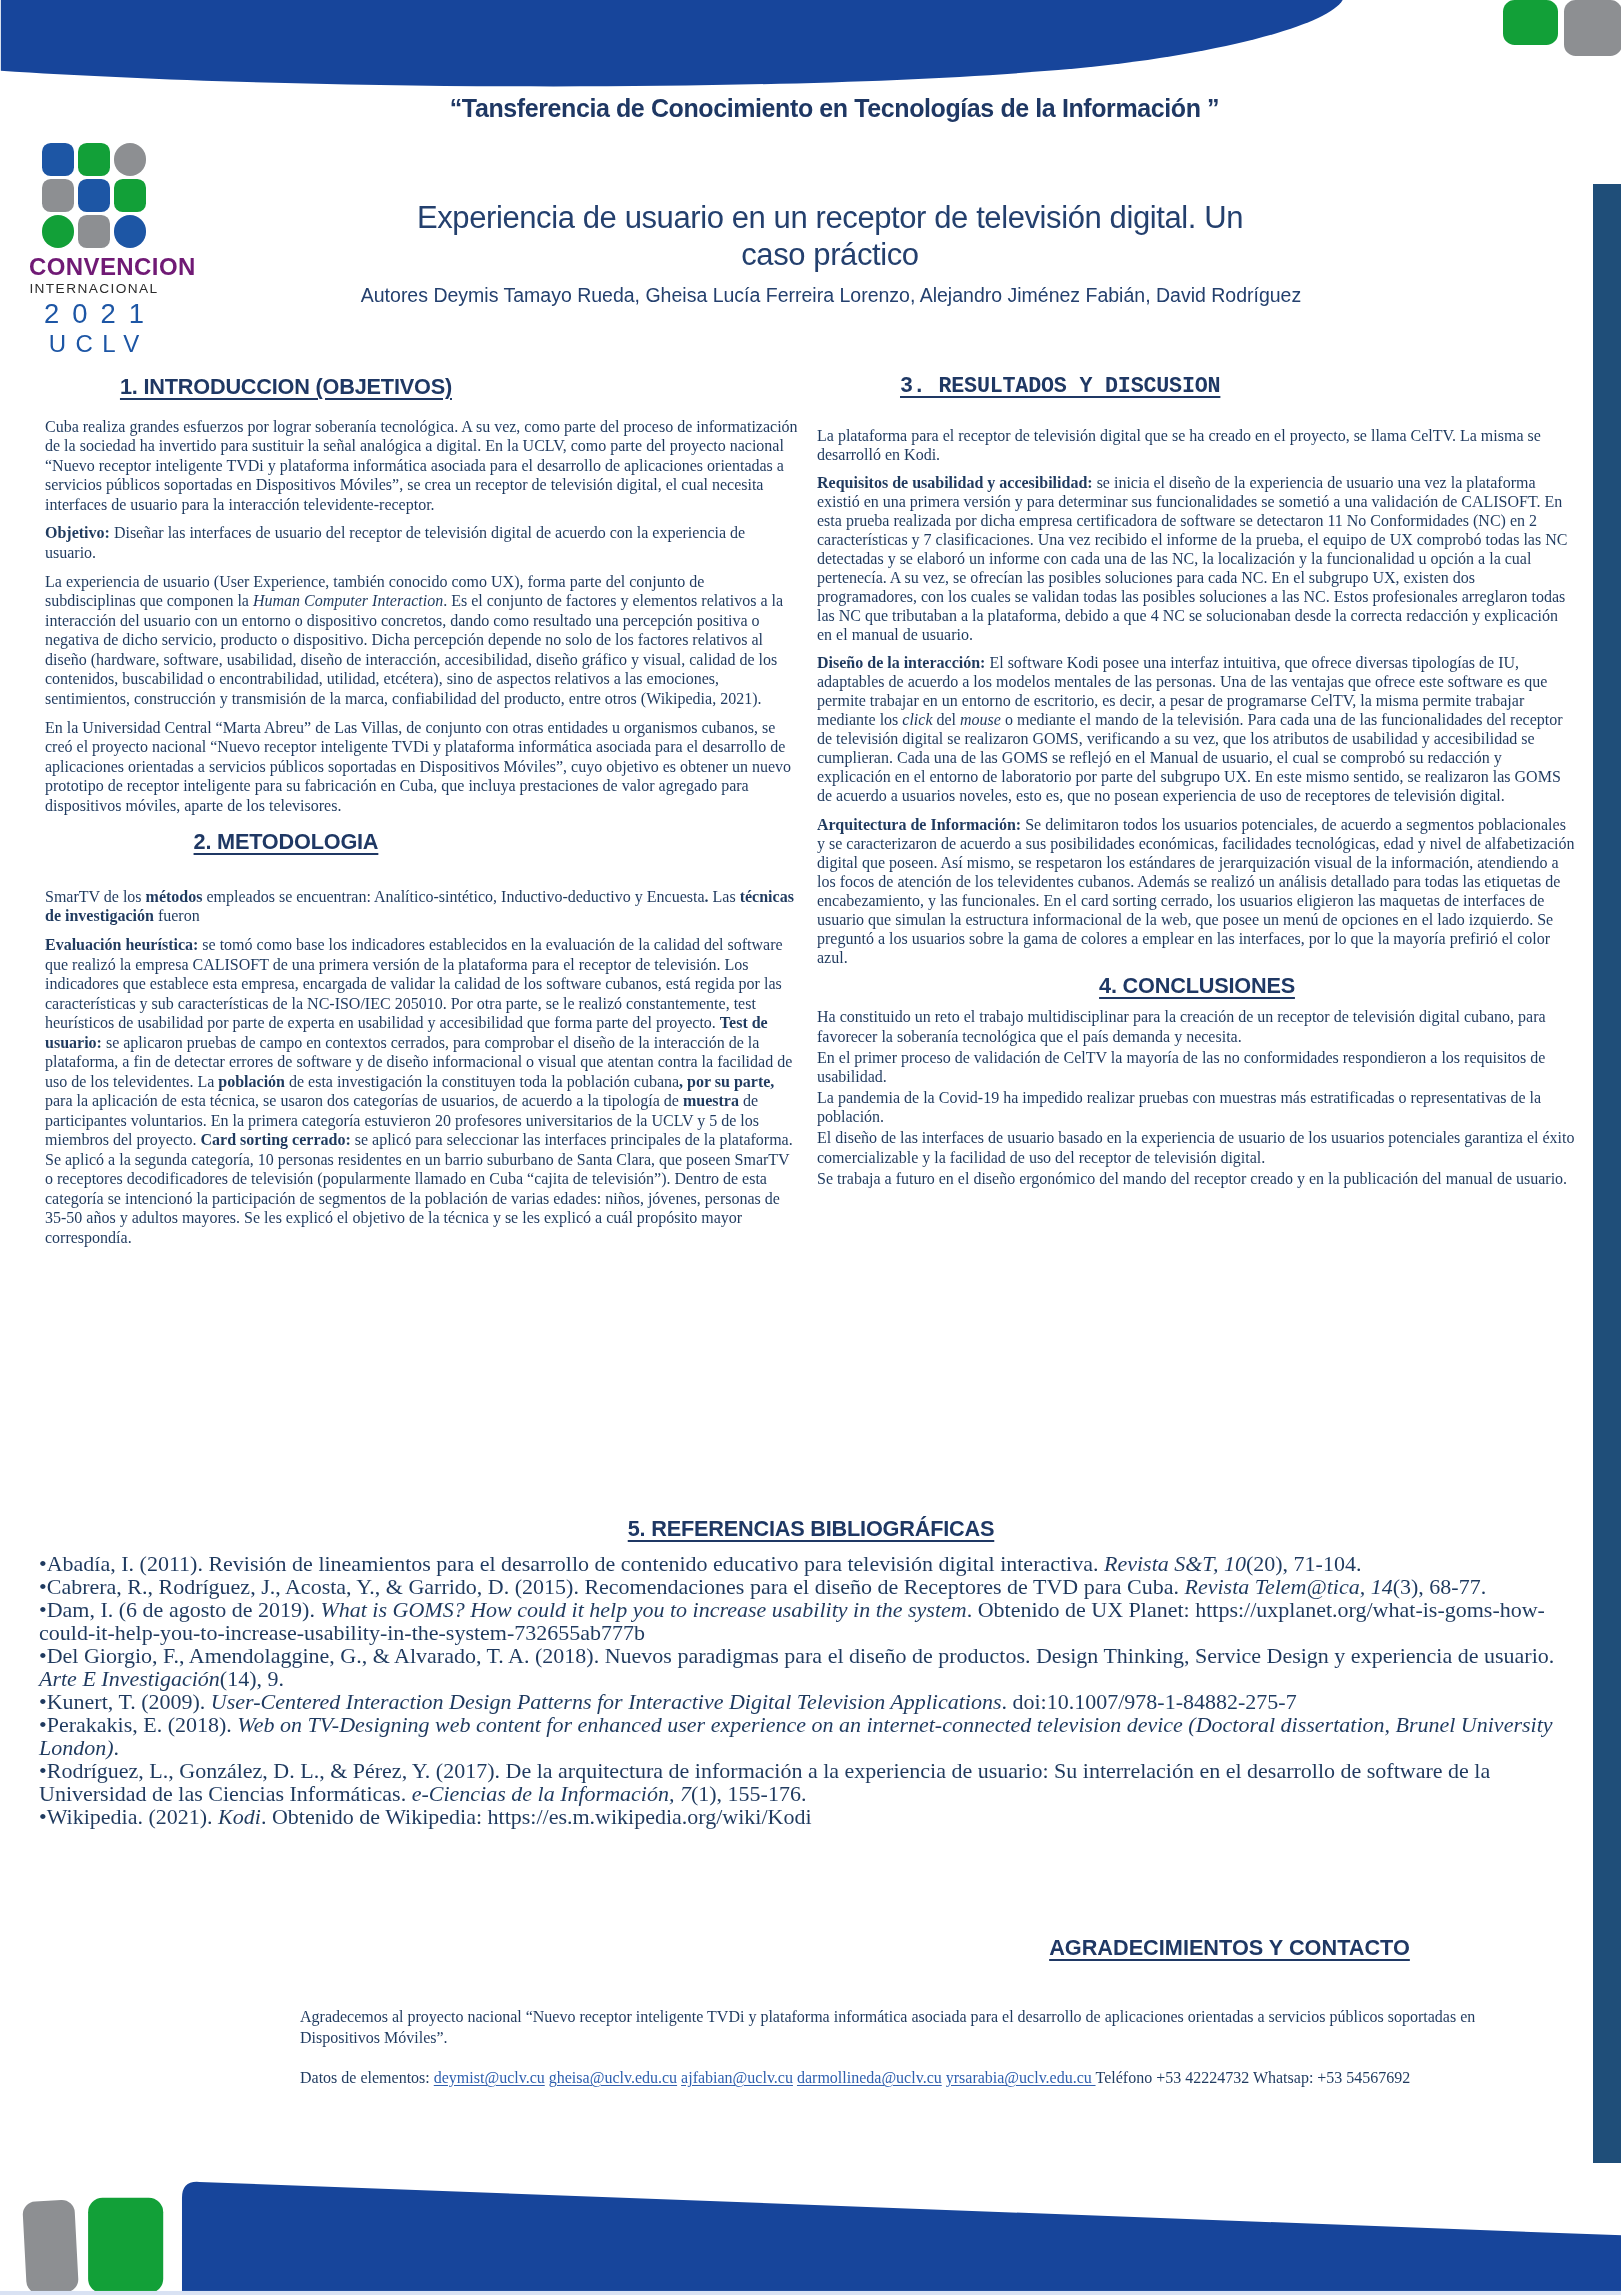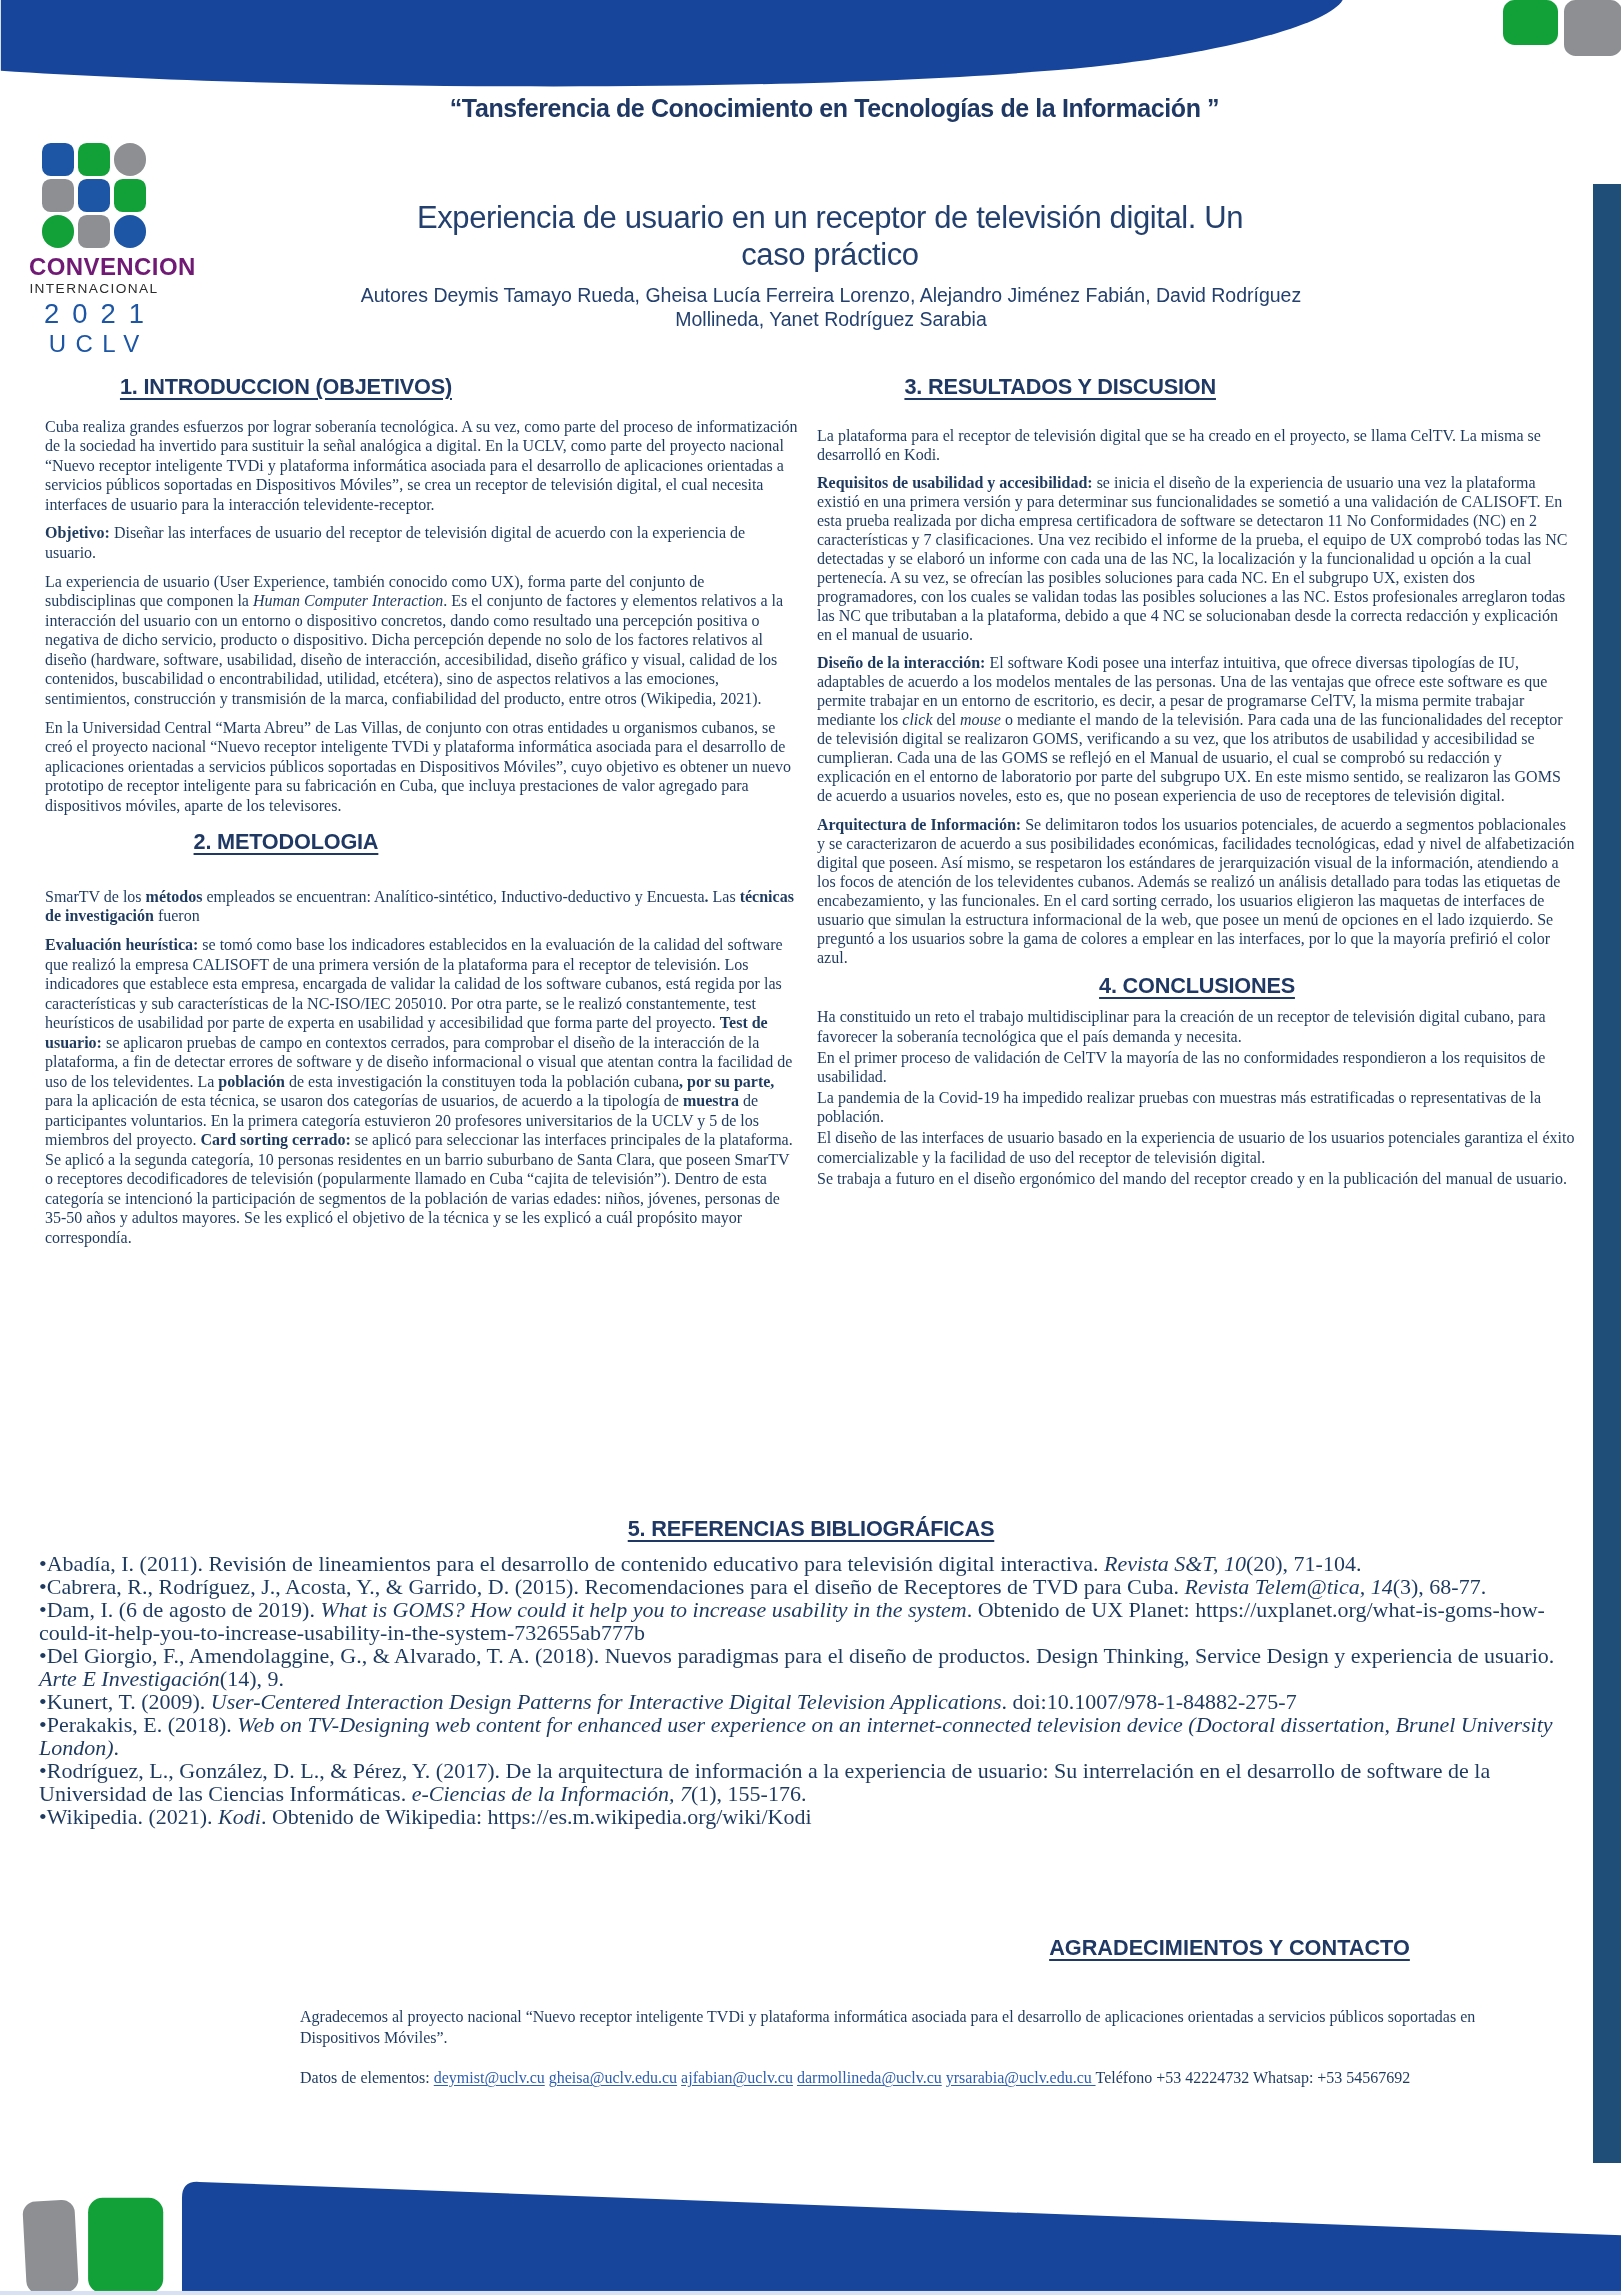--- a/index.html
+++ b/index.html
@@ -59,21 +59,21 @@
   
   .col{font-size:16px;line-height:19.5px;}
   .col-left{left:45px;top:377px;width:753px;}
   .col-right{left:817px;top:377px;width:760px;}
   .col-right .para{line-height:19px;}
   .sec-heading{font-family:"Liberation Sans", sans-serif;font-weight:bold;font-size:21.7px;
     color:var(--heading-navy);text-decoration:underline;text-underline-offset:3.6px;
     text-align:center;letter-spacing:-0.2px;margin-bottom:20px;}
   .sec-heading.narrow{width:64%;}
   .sec-heading.gap-lg{margin-bottom:35px;}
-  .sec-heading.gap-md{margin-bottom:29px;}
+  .sec-heading.gap-md{margin-bottom:29px;font-family:Liberation Mono, monospace;}
   .para{margin-bottom:9.4px;}
   .concl-item{margin-bottom:1.4px;}
   span.b{font-weight:bold;}
   span.i{font-style:italic;}
   span.link{color:var(--link-blue);text-decoration:underline;text-underline-offset:2.2px;}
 
   
   .refs{left:0;top:1516px;width:1622px;}
   .refs .sec-heading{width:1444px;margin:0 auto 10px auto;}
   .refs-list{margin:0 39px;font-size:22px;line-height:23px;}
@@ -115,21 +115,20 @@
   <div class="logo-line3">2021</div>
   <div class="logo-line4">UCLV</div>
 </div>
 
 <div class="abs title-block">
     <div class="title-line">Experiencia de usuario en un receptor de televisión digital. Un</div>
     <div class="title-line">caso práctico</div>
   </div>
 <div class="abs authors-block">
     <div class="author-line">Autores Deymis Tamayo Rueda, Gheisa Lucía Ferreira Lorenzo, Alejandro Jiménez Fabián, David Rodríguez</div>
-    <div class="author-line">Mollineda, Yanet Rodríguez Sarabia</div>
   </div>
 
 <div class="abs col col-left">
   <div class="sec-heading narrow">1. INTRODUCCION (OBJETIVOS)</div>
   <div>
       <div class="para"><span>Cuba realiza grandes esfuerzos por lograr soberanía tecnológica. A su vez, como parte del proceso de informatización de la sociedad ha invertido para sustituir la señal analógica a digital. En la UCLV, como parte del proyecto nacional “Nuevo receptor inteligente TVDi y plataforma informática asociada para el desarrollo de aplicaciones orientadas a servicios públicos soportadas en Dispositivos Móviles”, se crea un receptor de televisión digital, el cual necesita interfaces de usuario para la interacción televidente-receptor.</span></div>
       <div class="para"><span class="b">Objetivo:</span><span> Diseñar las interfaces de usuario del receptor de televisión digital de acuerdo con la experiencia de usuario.</span></div>
       <div class="para"><span>La experiencia de usuario (User Experience, también conocido como UX), forma parte del conjunto de subdisciplinas que componen la </span><span class="i">Human Computer Interaction</span><span>.  Es el conjunto de factores y elementos relativos a la interacción del usuario con un entorno o dispositivo concretos, dando como resultado una percepción positiva o negativa de dicho servicio, producto o dispositivo. Dicha percepción depende no solo de los factores relativos al diseño (hardware, software, usabilidad, diseño de interacción, accesibilidad, diseño gráfico y visual, calidad de los contenidos, buscabilidad o encontrabilidad, utilidad, etcétera), sino de aspectos relativos a las emociones, sentimientos, construcción y transmisión de la marca, confiabilidad del producto, entre otros (Wikipedia, 2021).</span></div>
       <div class="para"><span>En la Universidad Central “Marta Abreu” de Las Villas, de conjunto con otras entidades u organismos cubanos, se creó el proyecto nacional “Nuevo receptor inteligente TVDi y plataforma informática asociada para el desarrollo de aplicaciones orientadas a servicios públicos soportadas en Dispositivos Móviles”, cuyo objetivo es obtener un nuevo prototipo de receptor inteligente para su fabricación en Cuba, que incluya prestaciones de valor agregado para dispositivos móviles, aparte de los televisores.</span></div>
     </div>

